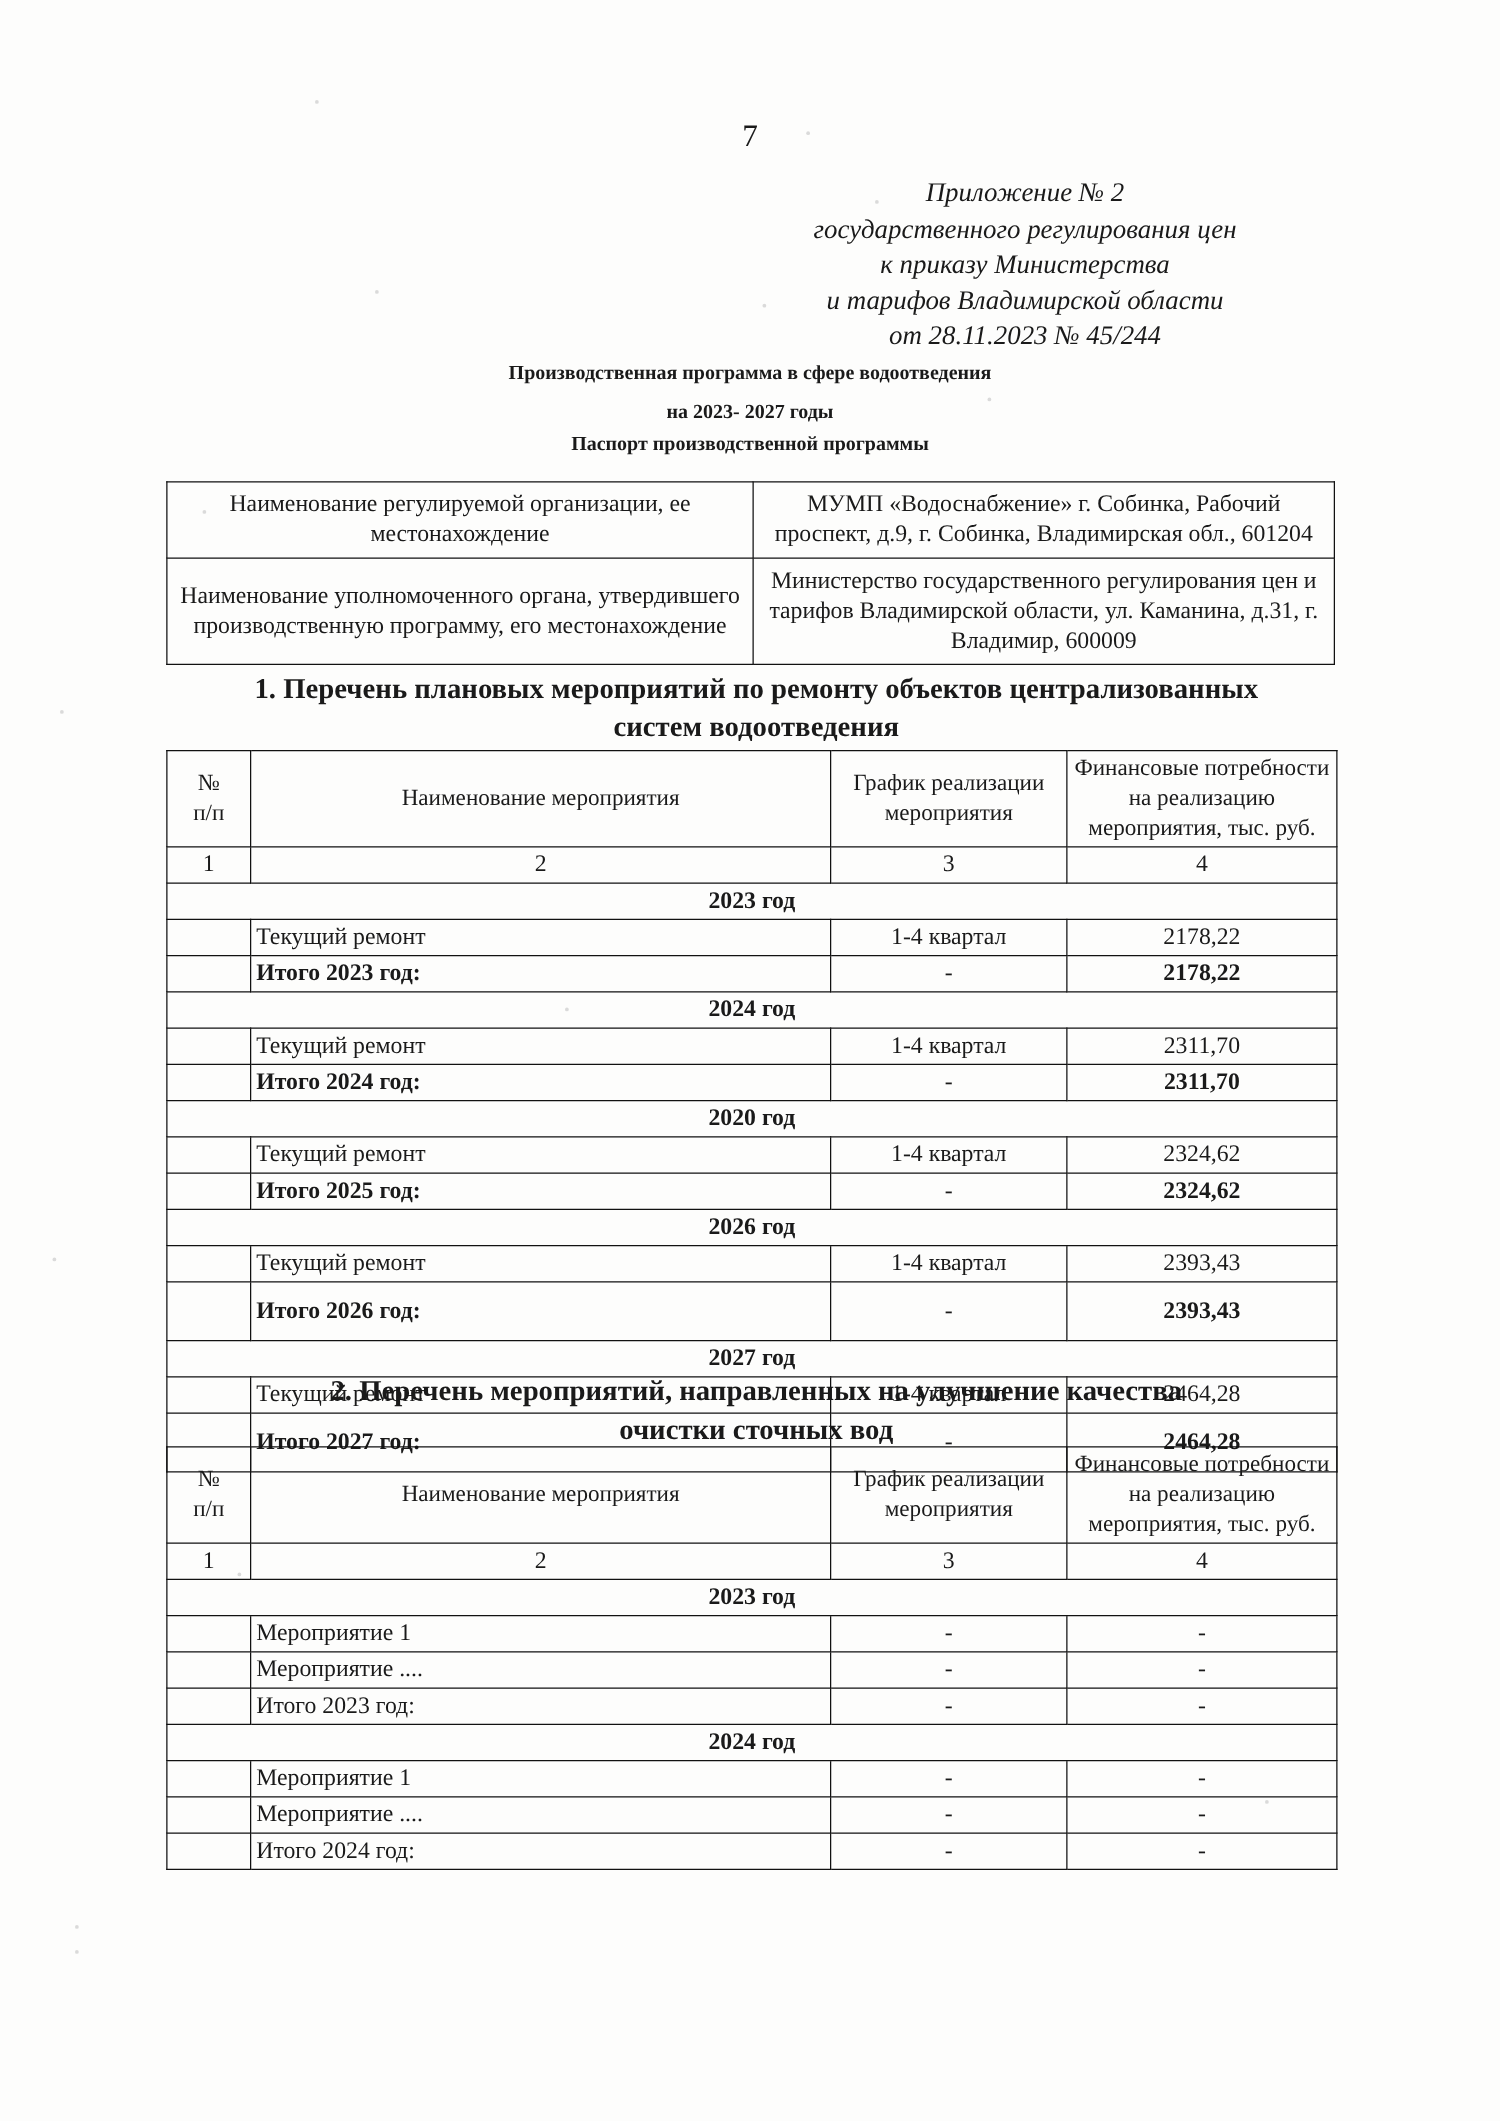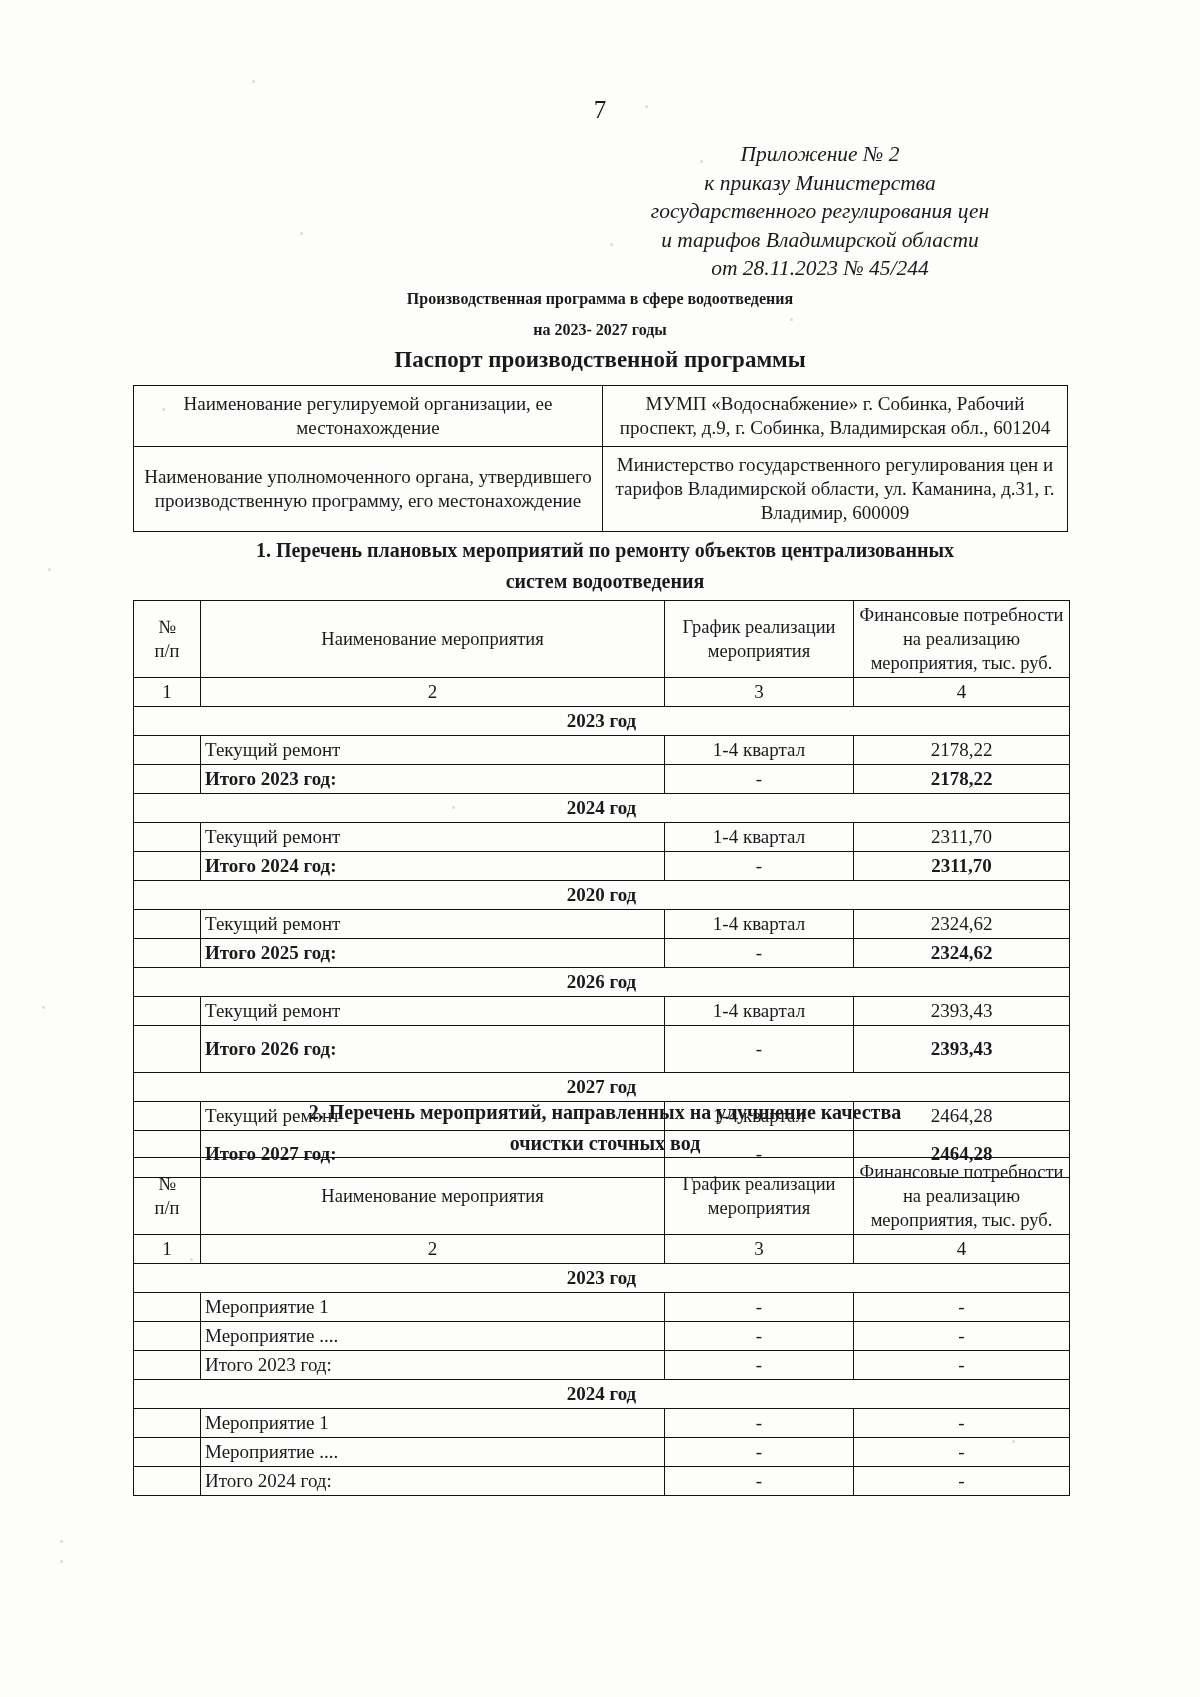--- a/index.html
+++ b/index.html
@@ -57,21 +57,21 @@
     font-size: 16px;
     line-height: 31px;
   }
   .passport-title {
     position: absolute;
     top: 347px;
     left: 100px;
     width: 1000px;
     text-align: center;
     font-weight: bold;
-    font-size: 23px;
+    font-size: 16px;
   }
 
   table.doc {
     position: absolute;
     border-collapse: collapse;
     table-layout: fixed;
     font-size: 19px;
     border-radius: 25px;
   }
   table.doc td {
@@ -92,21 +92,21 @@
     padding: 6px 8px;
   }
 
   
   .section-heading {
     position: absolute;
     left: 100px;
     width: 1010px;
     text-align: center;
     font-weight: bold;
-    font-size: 20px;
+    font-size: 23px;
     line-height: 31px;
   }
   #heading-1 { top: 535px; }
   #heading-2 { top: 1097px; }
 
   
   #measures-table-1 { top: 600px; left: 133px; width: 900px; }
   #measures-table-2 { top: 1157px; left: 133px; width: 900px; }
 
   .col-no    { width: 58px;  text-align: center; }
@@ -150,22 +150,22 @@
   <div class="speck" style="top:1006px;left:42px;"></div>
   <div class="speck" style="top:1258px;left:190px;"></div>
   <div class="speck" style="top:1440px;left:1012px;"></div>
   <div class="speck" style="top:1540px;left:60px;"></div>
   <div class="speck" style="top:1560px;left:60px;"></div>
 
   <div class="page-number">7</div>
 
   <div class="doc-header">
     <div>Приложение № 2</div>
+    <div>государственного регулирования цен</div>
     <div>к приказу Министерства</div>
-    <div>государственного регулирования цен</div>
     <div>и тарифов Владимирской области</div>
     <div>от 28.11.2023 № 45/244</div>
   </div>
 
   <div class="title-block">
     <div>Производственная программа в сфере водоотведения</div>
     <div>на 2023- 2027 годы</div>
   </div>
 
   <div class="passport-title">Паспорт производственной программы</div>

